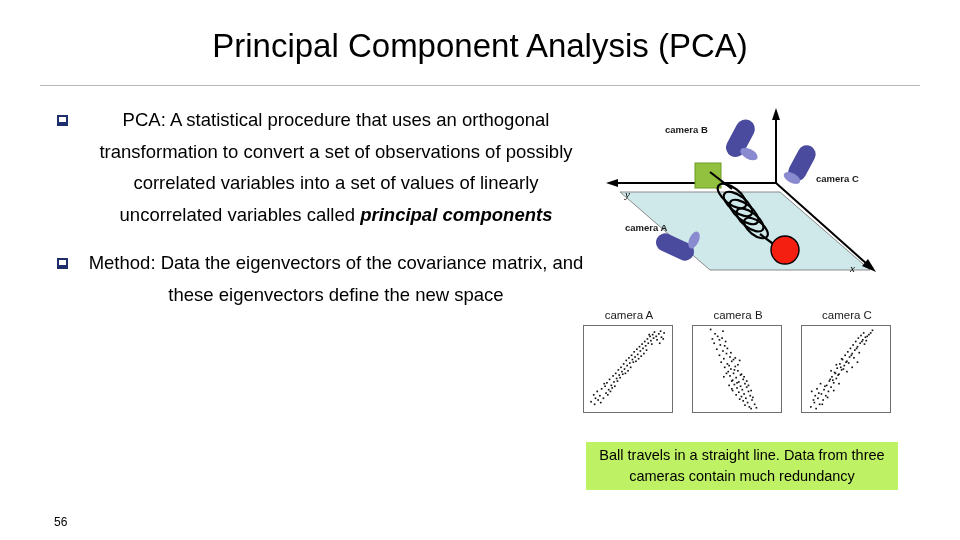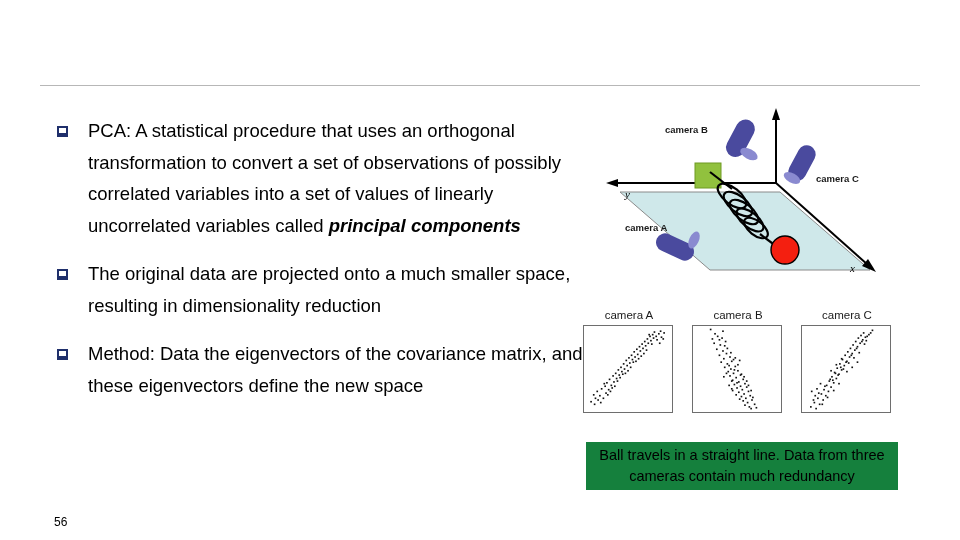--- a/index.html
+++ b/index.html
@@ -39,22 +39,23 @@
     top: 85px;
     width: 880px;
     height: 1px;
     background: #b7b7b7;
   }
 
   
   #bullets {
     position: absolute;
     left: 54px;
-    top: 115px;
+    top: 104px;
     width: 530px;
+    text-align: center;
   }
   .bullet-row {
     display: flex;
     align-items: flex-start;
     margin-bottom: 17px;
   }
   .bullet-marker {
     flex: 0 0 auto;
     width: 34px;
     font-size: 17px;
@@ -127,21 +128,21 @@
   }
   .cam-box svg { display: block; }
 
   
   #caption-box {
     position: absolute;
     left: 586px;
     top: 442px;
     width: 312px;
     height: 48px;
-    background: #15803d;
+    background: #bef264;
     display: flex;
     align-items: center;
     justify-content: flex-end;
   }
   #caption-text {
     font-size: 14.5px;
     line-height: 21px;
     text-align: center;
     color: #000000;
     padding: 0 8px;
@@ -157,33 +158,30 @@
     line-height: 14px;
     color: #000000;
     margin-left: 40px;
   }
 </style>
 </head>
 <body>
 
 <div id="slide">
 
+  <div id="slide-title">Principal Component Analysis (PCA)</div>
   <div id="title-rule"></div>
 
   <div id="bullets">
 
     <div class="bullet-row">
       <div class="bullet-marker"><span class="sq"></span></div>
       <div class="bullet-text"><span>PCA:  A statistical procedure that uses an orthogonal transformation to convert a set of observations of possibly correlated variables into a set of values of linearly uncorrelated variables called </span><b>principal components</b></div>
     </div>
 
-    <div class="bullet-row">
-      <div class="bullet-marker"><span class="sq"></span></div>
-      <div class="bullet-text"><span>The original data are projected onto a much smaller space, resulting in dimensionality reduction</span></div>
-    </div>
 
     <div class="bullet-row">
       <div class="bullet-marker"><span class="sq"></span></div>
       <div class="bullet-text"><span>Method:  Data the eigenvectors of the covariance matrix, and these eigenvectors define the new space</span></div>
     </div>
 
   </div>
 
   <div id="figure-3d">
     <svg width="345" height="182" viewBox="0 0 345 182" xmlns="http://www.w3.org/2000/svg">

